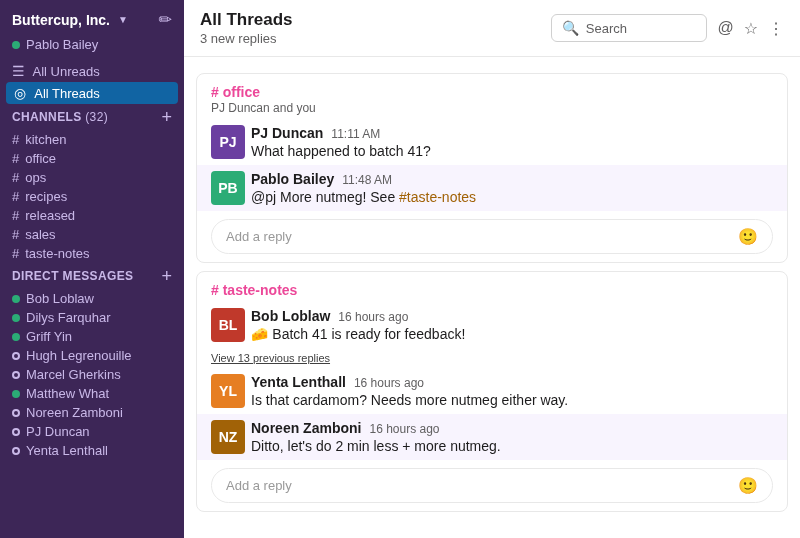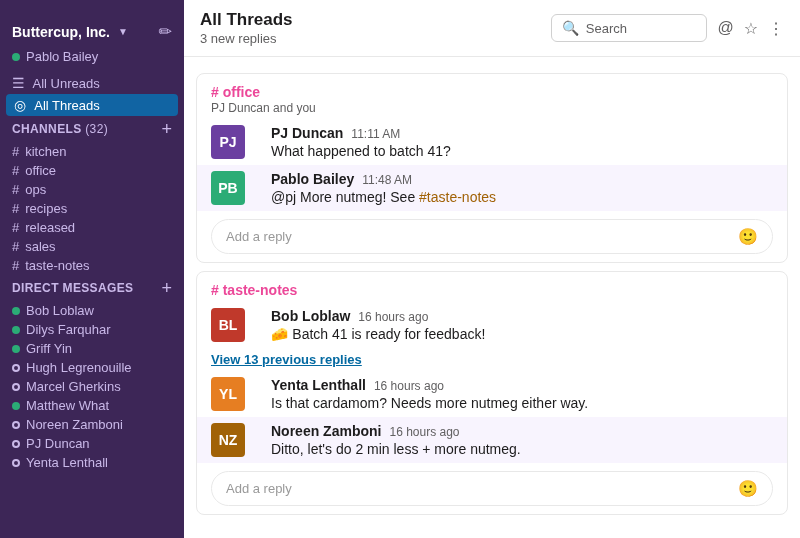--- a/index.html
+++ b/index.html
@@ -1,20 +1,20 @@
 <!DOCTYPE html>
 <html><head>
   <meta charset="utf-8">
   <style>
     * { box-sizing: border-box; margin: 0; padding: 0; }
     body { font-family: -apple-system, BlinkMacSystemFont, 'Segoe UI', sans-serif; font-size: 14px; display: flex; height: 538px; width: 800px; overflow: hidden; background: #fff; }
 
     
     .sidebar { width: 184px; background: #3d2657; color: #c9b8e8; display: flex; flex-direction: column; height: 538px; overflow-y: auto; flex-shrink: 0; }
-    .sidebar-header { padding: 22px 12px 8px; display: flex; align-items: center; justify-content: space-between; }
+    .sidebar-header { padding: 10px 12px 8px; display: flex; align-items: center; justify-content: space-between; }
     .sidebar-workspace { display: flex; align-items: center; gap: 6px; }
     .workspace-name { color: #fff; font-weight: 700; font-size: 14px; }
     .workspace-caret { color: #c9b8e8; font-size: 10px; margin-left: 2px; }
     .sidebar-edit-icon { color: #c9b8e8; font-size: 16px; cursor: pointer; }
     .sidebar-user { padding: 0 12px 8px; display: flex; align-items: center; gap: 6px; }
     .status-dot { width: 8px; height: 8px; border-radius: 50%; background: #2bac76; display: inline-block; }
     .user-name { color: #c9b8e8; font-size: 13px; }
     .sidebar-nav-item { padding: 3px 12px; display: flex; align-items: center; gap: 8px; cursor: pointer; font-size: 13px; color: #c9b8e8; }
     .sidebar-nav-item.active { background: #1164a3; color: #fff; border-radius: 4px; margin: 0 6px; padding: 3px 8px; }
     .sidebar-nav-item .nav-icon { font-size: 14px; }
@@ -37,33 +37,33 @@
     .search-icon { color: #616061; font-size: 14px; }
     .search-text { color: #616061; font-size: 13px; }
     .header-icon { color: #616061; font-size: 16px; cursor: pointer; }
 
     
     .threads-content { flex: 1; overflow-y: auto; padding: 8px 0; }
     .thread-group { margin-bottom: 4px; border: 1px solid #e8e8e8; border-radius: 8px; margin: 8px 12px; overflow: hidden; }
     .thread-group-header { padding: 10px 14px 4px; }
     .thread-channel-name { font-weight: 700; font-size: 14px; color: #ec4899; }
     .thread-participants { font-size: 12px; color: #616061; margin-top: 1px; }
-    .message { padding: 6px 14px; display: flex; gap: 26px; align-items: flex-start; }
+    .message { padding: 6px 14px; display: flex; gap: 6px; align-items: flex-start; }
     .message.highlighted { background: #f8f4fe; justify-content: center; }
     .avatar-placeholder { width: 34px; height: 34px; border-radius: 4px; display: flex; align-items: center; justify-content: center; font-size: 14px; font-weight: 700; color: #fff; flex-shrink: 0; }
     .msg-content { flex: 1; }
     .msg-header { display: flex; align-items: baseline; gap: 8px; }
     .msg-author { font-weight: 700; font-size: 14px; color: #1d1c1d; }
     .msg-time { font-size: 12px; color: #616061; }
     .msg-text { font-size: 14px; color: #1d1c1d; margin-top: 2px; }
     .msg-link { color: #a16207; text-decoration: none; }
     .add-reply-row { padding: 8px 14px; }
     .add-reply-input { border: 1px solid #e8e8e8; border-radius: 20px; padding: 7px 14px; font-size: 13px; color: #999; width: 100%; display: flex; align-items: center; justify-content: space-between; cursor: text; background: #fff; }
     .reply-emoji { color: #999; font-size: 16px; }
-    .view-replies-link { color: #0369a1; font-size: 13px; font-weight: 700; padding: 4px 14px; cursor: pointer; display: block; }
+    .view-replies-link { color: #404040; font-size: 11px; font-weight: 400; padding: 4px 14px; cursor: pointer; display: block; }
   </style>
 </head>
 <body>
 
 <div class="sidebar">
   <div class="sidebar-header">
     <div class="sidebar-workspace">
       <span class="workspace-name">Buttercup, Inc.</span>
       <span class="workspace-caret">▼</span>
     </div>

